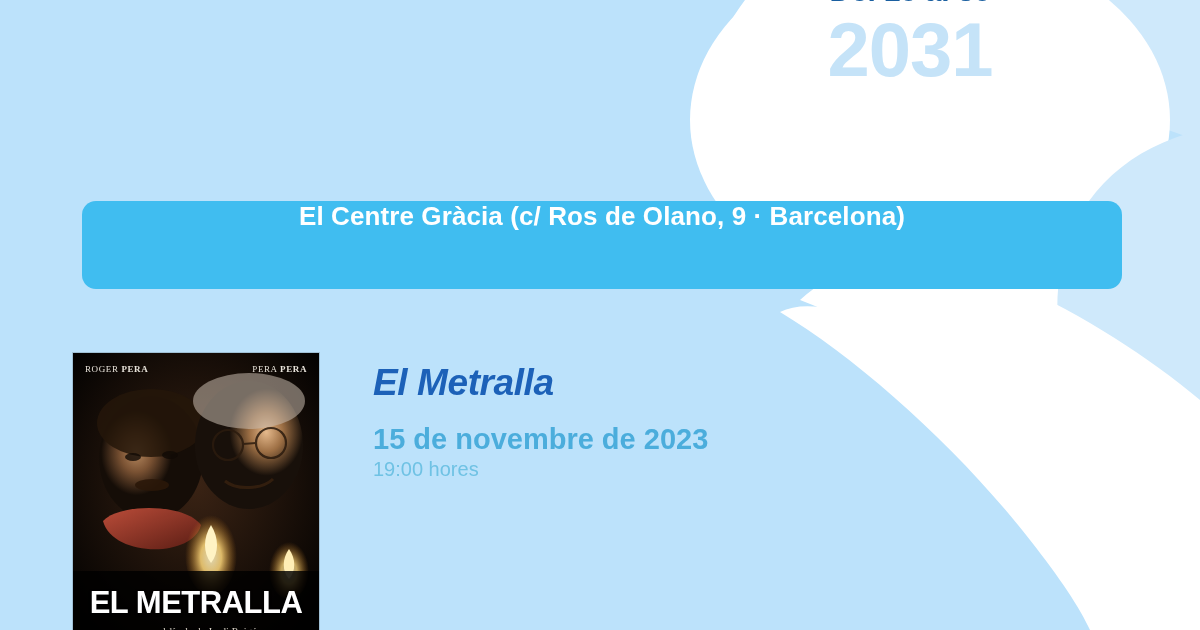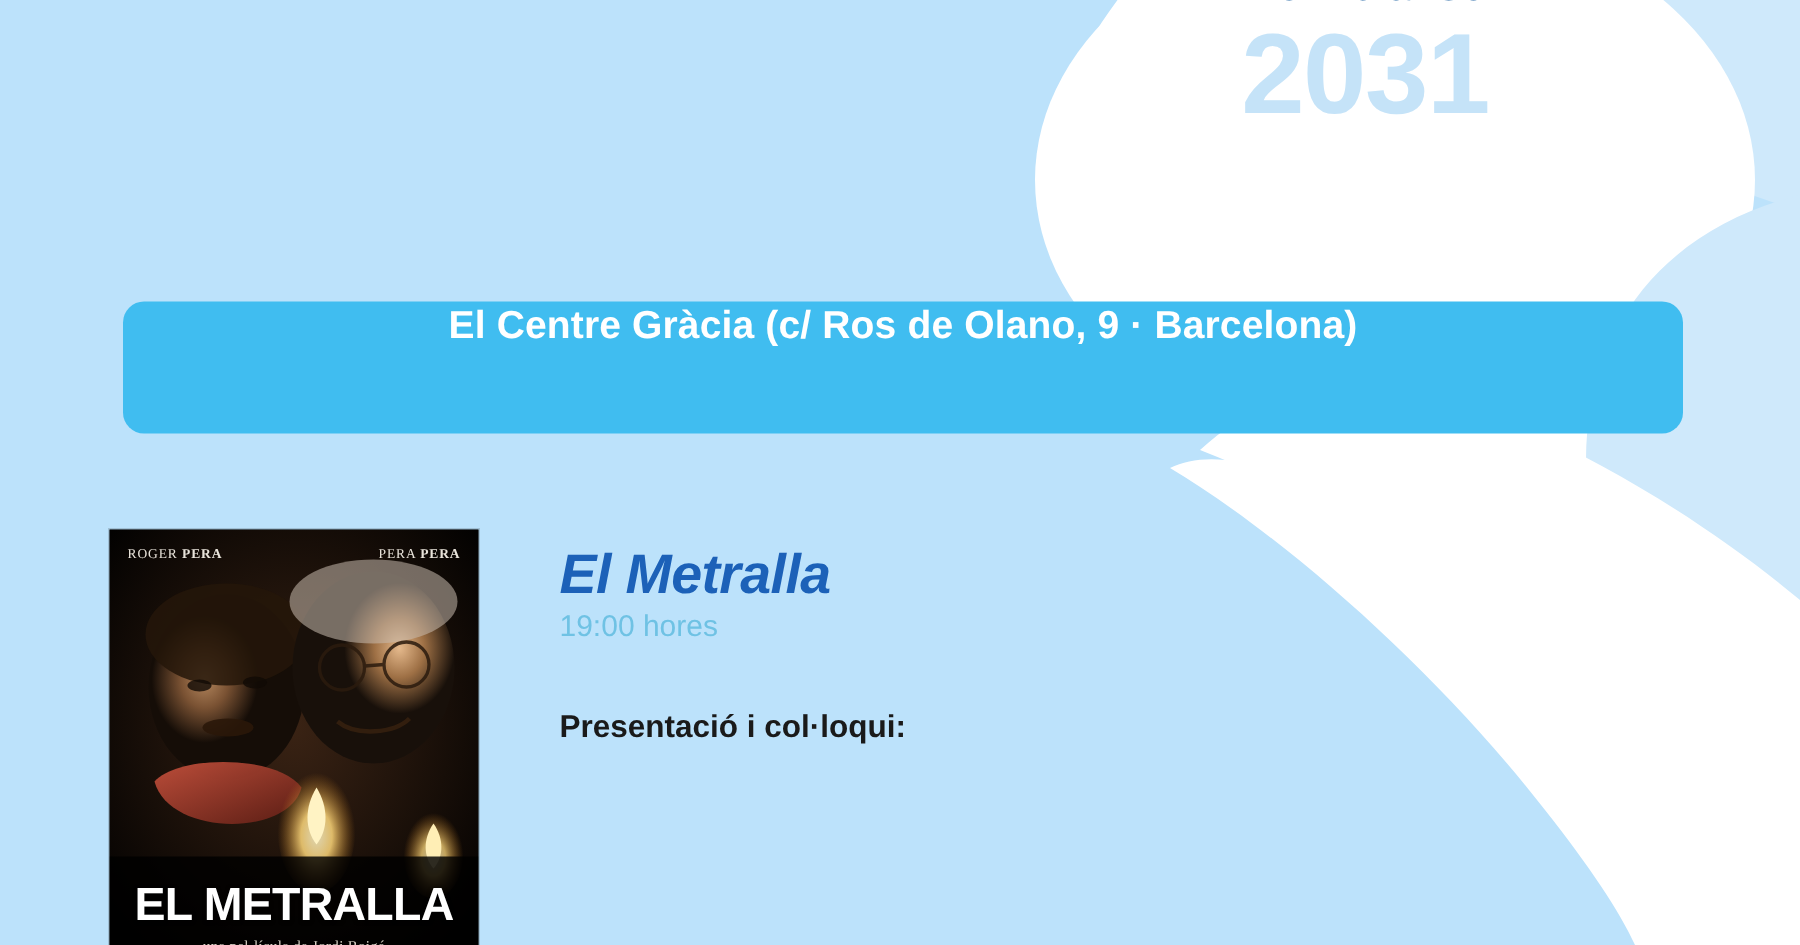--- a/index.html
+++ b/index.html
@@ -298,17 +298,17 @@
         <b>PERA</b>
       </span>
     </div>
 
     <div id="poster-title">EL METRALLA</div>
     <div id="poster-credit">una pel·lícula de Jordi Roigé</div>
   </div>
 
   <div id="film-info">
     <div id="film-title">El Metralla</div>
+    <div id="film-date">15 de novembre de 2023</div>
     <div id="film-time">19:00 hores</div>
-    <div id="talk-heading">Presentació i col·loqui:</div>
   </div>
 
 </div>
 
 </body></html>

